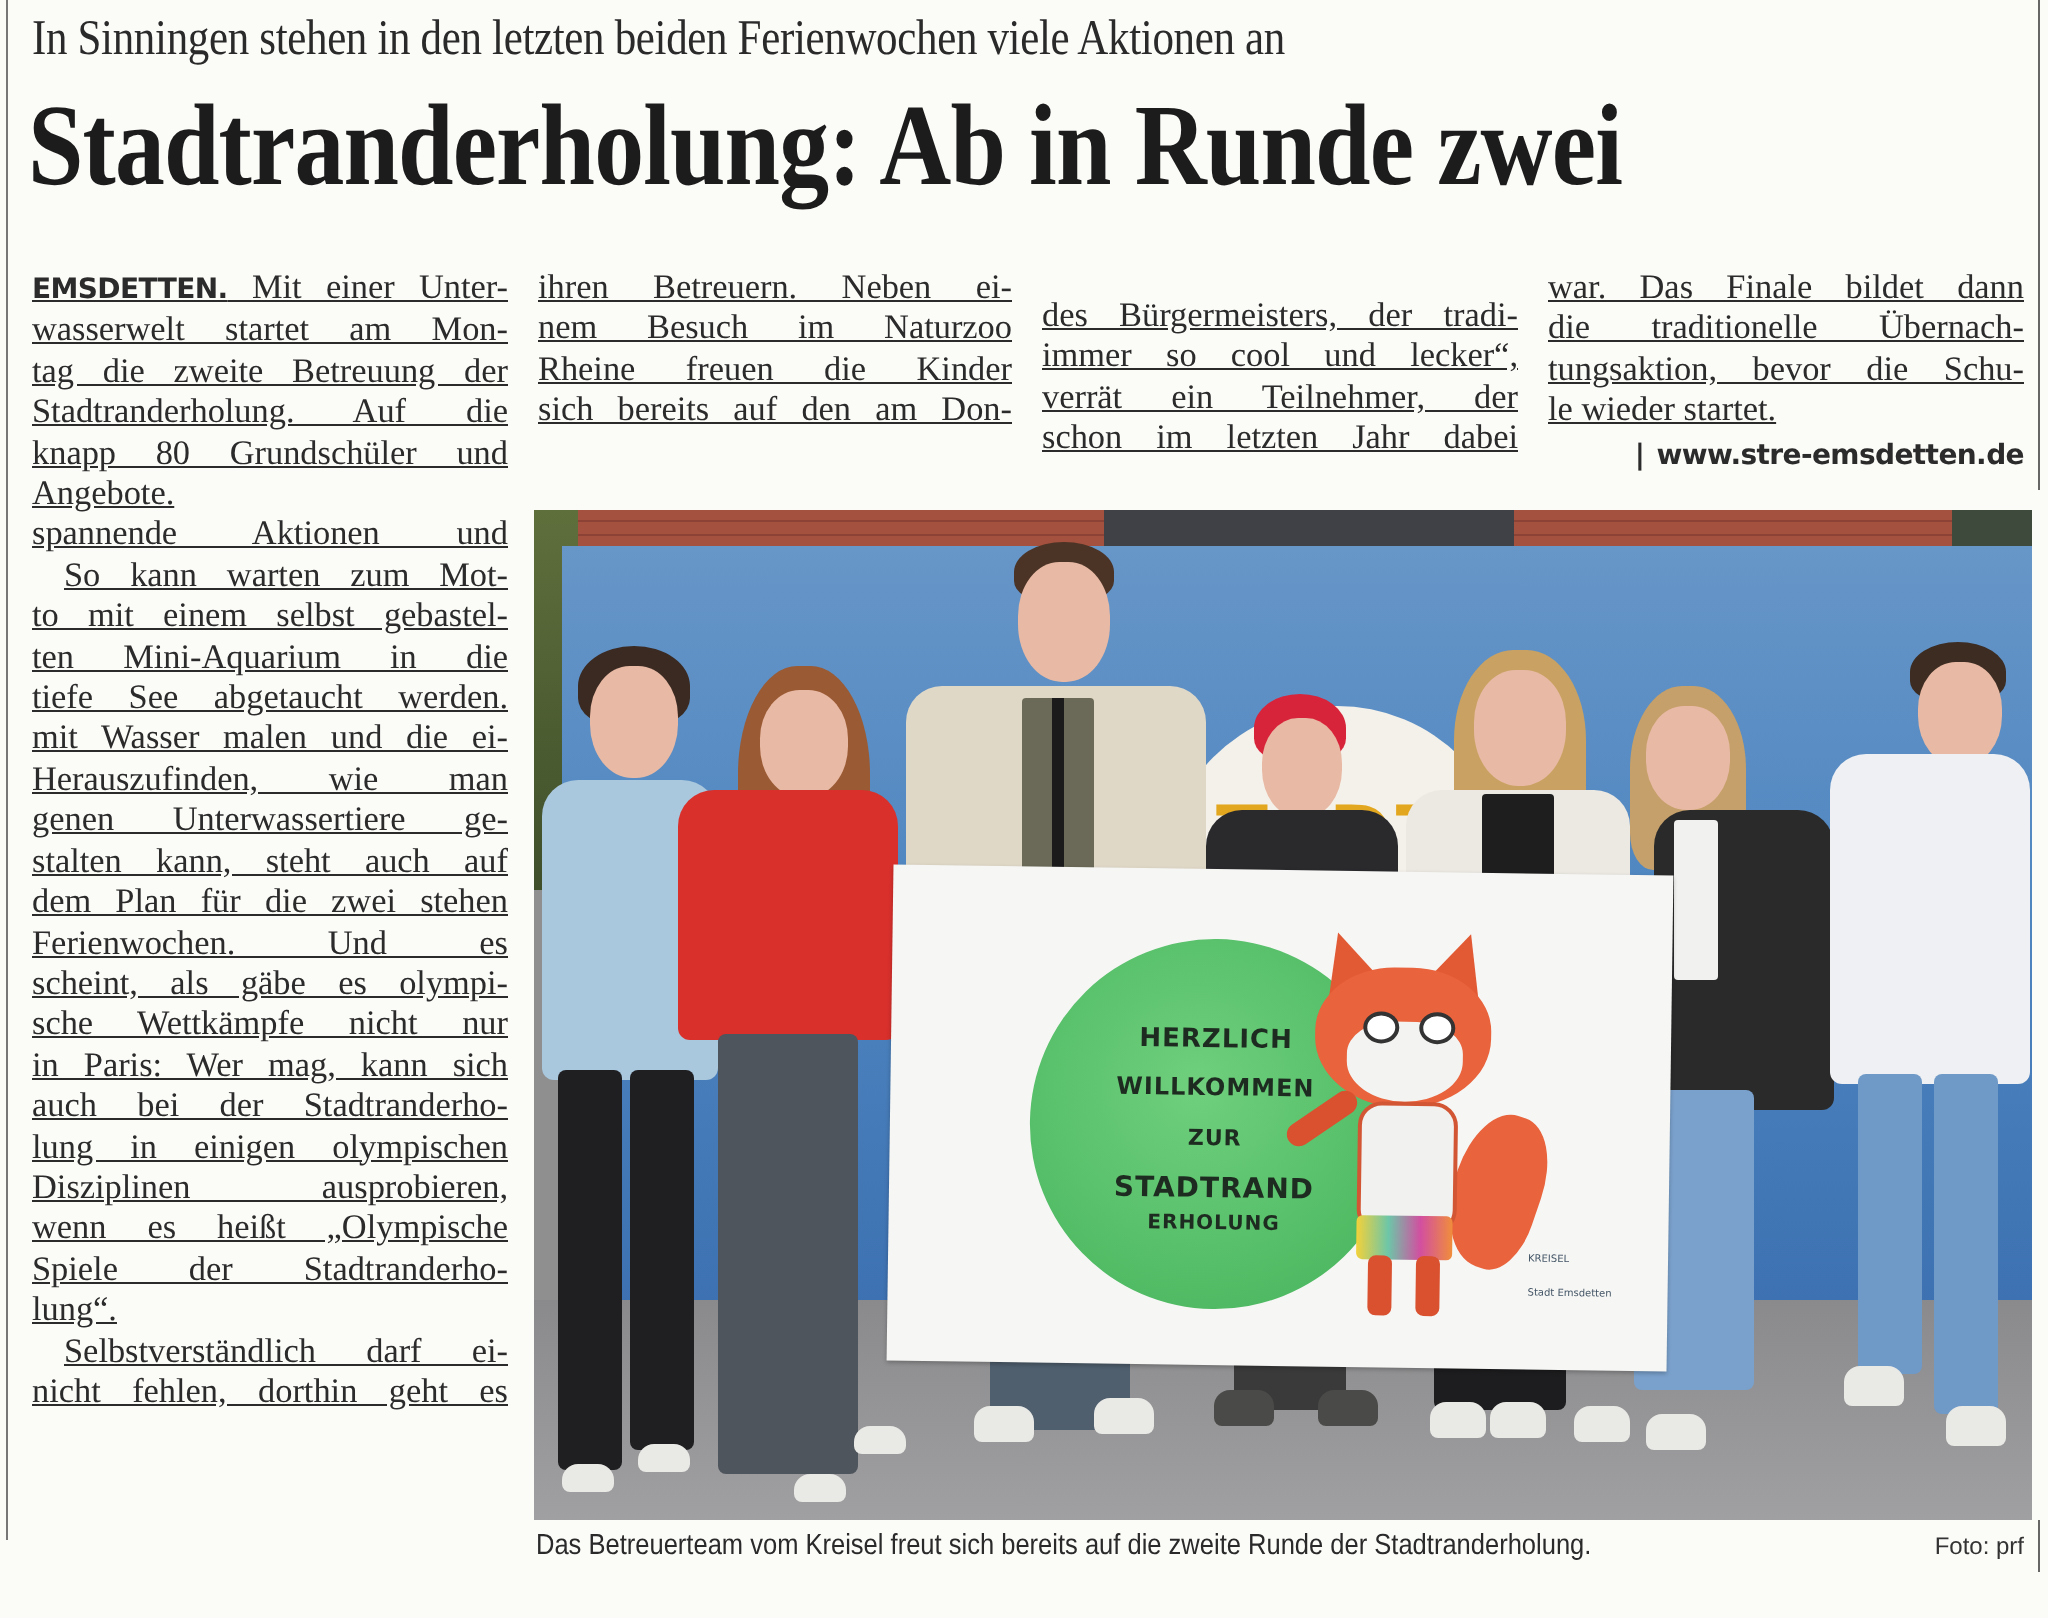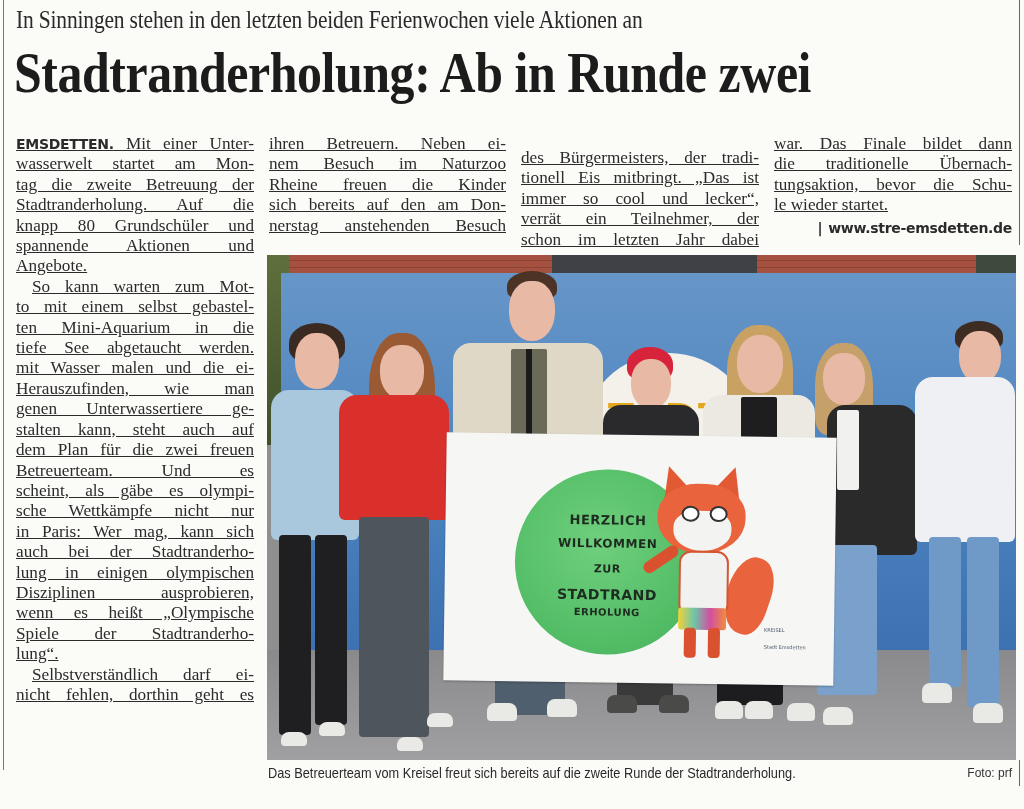--- a/index.html
+++ b/index.html
@@ -82,56 +82,54 @@
 
 <div class="kicker">In Sinningen stehen in den letzten beiden Ferienwochen viele Aktionen an</div>
 <h1 class="headline" style="margin:0;">Stadtranderholung: Ab in Runde zwei</h1>
 
 <div class="col" style="left:16px; top:134px; width:238px;">
   <span class="line"><span class="dateline">EMSDETTEN.</span><span> Mit einer Unter-</span></span>
   <span class="line">wasserwelt startet am Mon-</span>
   <span class="line">tag die zweite Betreuung der</span>
   <span class="line">Stadtranderholung. Auf die</span>
   <span class="line">knapp 80 Grundschüler und</span>
+  <span class="line last">Angebote.</span>
   <span class="line">spannende Aktionen und</span>
-  <span class="line last">Angebote.</span>
   <span class="line" style="padding-left:16px;">So kann warten zum Mot-</span>
   <span class="line">to mit einem selbst gebastel-</span>
   <span class="line">ten Mini-Aquarium in die</span>
   <span class="line">tiefe See abgetaucht werden.</span>
   <span class="line">mit Wasser malen und die ei-</span>
   <span class="line">Herauszufinden, wie man</span>
   <span class="line">genen Unterwassertiere ge-</span>
   <span class="line">stalten kann, steht auch auf</span>
-  <span class="line">dem Plan für die zwei freuen</span>
-  <span class="line">Betreuerteam. Und es</span>
+  <span class="line">dem Plan für die zwei stehen</span>
+  <span class="line">Ferienwochen. Und es</span>
   <span class="line">scheint, als gäbe es olympi-</span>
   <span class="line">sche Wettkämpfe nicht nur</span>
   <span class="line">in Paris: Wer mag, kann sich</span>
   <span class="line">auch bei der Stadtranderho-</span>
   <span class="line">lung in einigen olympischen</span>
   <span class="line">Disziplinen ausprobieren,</span>
   <span class="line">wenn es heißt „Olympische</span>
   <span class="line">Spiele der Stadtranderho-</span>
   <span class="line last">lung“.</span>
   <span class="line" style="padding-left:16px;">Selbstverständlich darf ei-</span>
   <span class="line">nicht fehlen, dorthin geht es</span>
 </div>
 
 <div class="col" style="left:269px; top:134px; width:237px;">
   <span class="line">ihren Betreuern. Neben ei-</span>
   <span class="line">nem Besuch im Naturzoo</span>
   <span class="line">Rheine freuen die Kinder</span>
   <span class="line">sich bereits auf den am Don-</span>
-  <span class="line">nerstag anstehenden Besuch</span>
 </div>
 
 <div class="col" style="left:521px; top:148px; width:238px;">
   <span class="line">des Bürgermeisters, der tradi-</span>
-  <span class="line">tionell Eis mitbringt. „Das ist</span>
   <span class="line">immer so cool und lecker“,</span>
   <span class="line">verrät ein Teilnehmer, der</span>
   <span class="line">schon im letzten Jahr dabei</span>
 </div>
 
 <div class="col" style="left:774px; top:134px; width:238px;">
   <span class="line">war. Das Finale bildet dann</span>
   <span class="line">die traditionelle Übernach-</span>
   <span class="line">tungsaktion, bevor die Schu-</span>
   <span class="line last">le wieder startet.</span>

